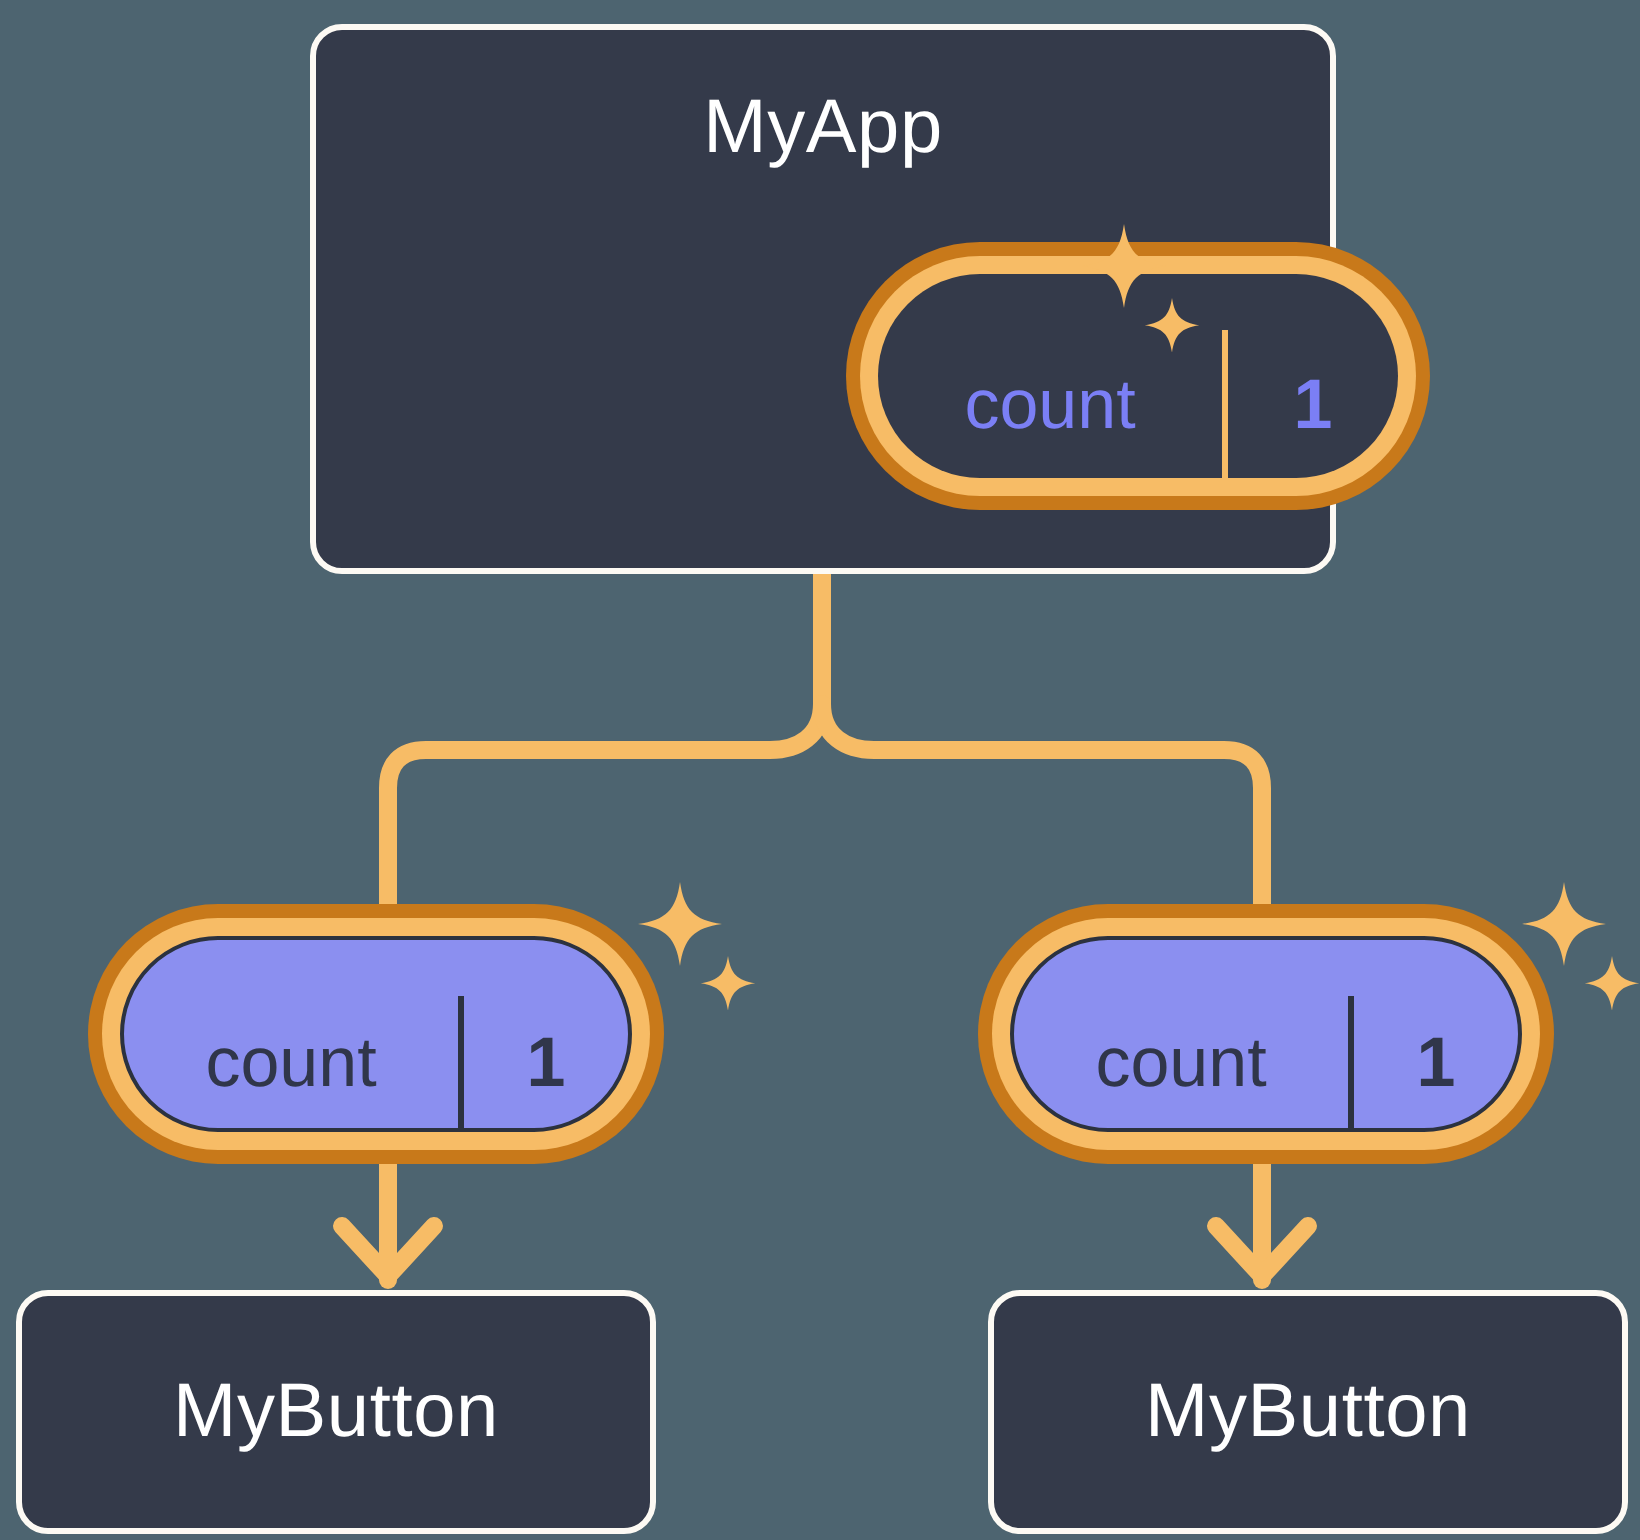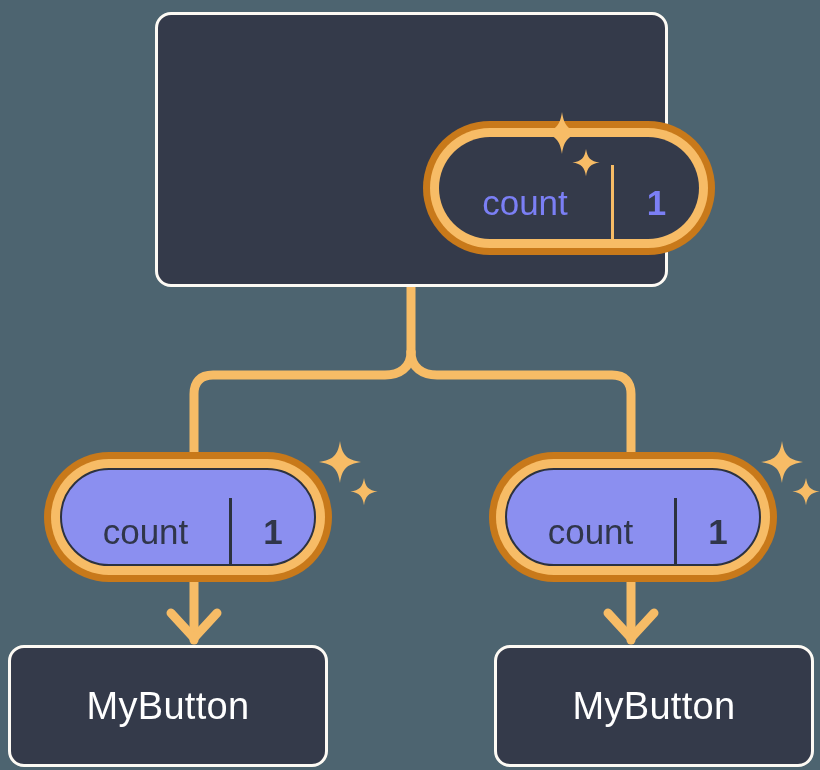--- a/index.html
+++ b/index.html
@@ -180,20 +180,21 @@
       <path d="M631,582 L631,640"></path>
     </g>
 
     <g fill="none" stroke="#f7bc66" stroke-width="9" stroke-linecap="round" stroke-linejoin="round">
       <path d="M171,613 L194,638 L217,613"></path>
       <path d="M608,613 L631,638 L654,613"></path>
     </g>
   </svg>
 
   <div class="card" id="root-card">
+    <div id="root-title">MyApp</div>
 
     <div class="pill" id="pill-root">
       <div class="pill-inner">
         <div class="pill-body">
           <div class="pill-key">count</div>
           <div class="pill-val">1</div>
         </div>
       </div>
     </div>
 

